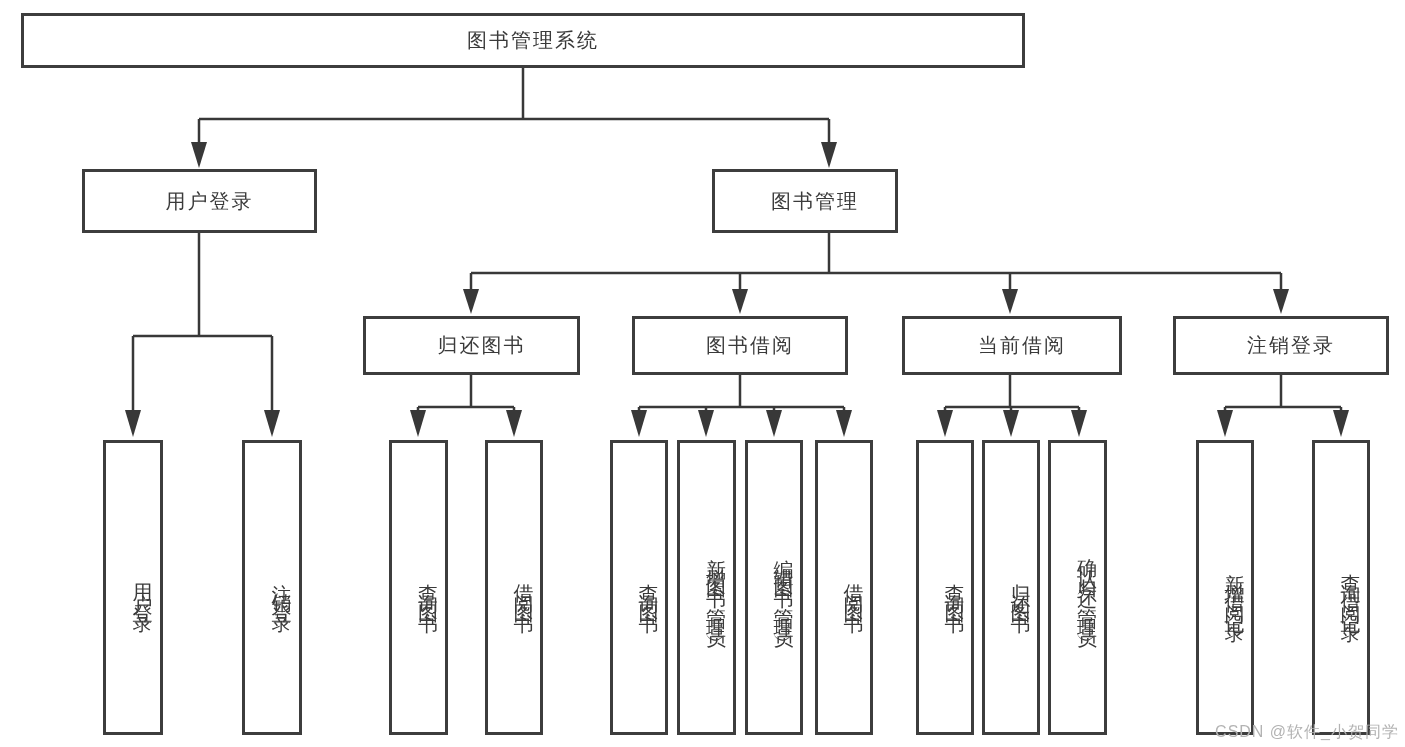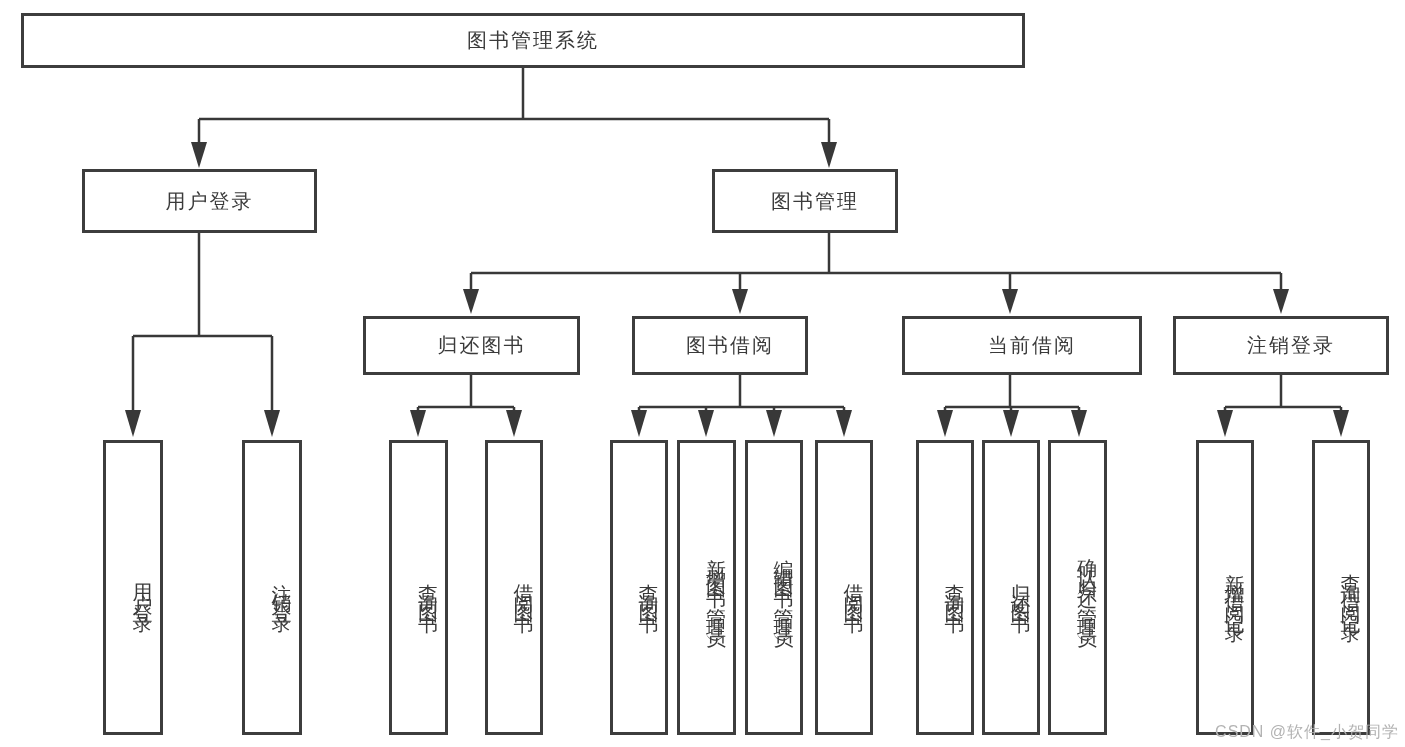--- a/index.html
+++ b/index.html
@@ -103,22 +103,22 @@
       <polygon points="1333,410 1349,410 1341,437"></polygon>
     </g>
   </svg>
 
   <div class="node" style="left:21px;top:13px;width:1004px;height:55px">图书管理系统</div>
 
   <div class="node" style="left:82px;top:169px;width:235px;height:64px">用户登录</div>
   <div class="node" style="left:712px;top:169px;width:186px;height:64px">图书管理</div>
 
   <div class="node" style="left:363px;top:316px;width:217px;height:59px">归还图书</div>
-  <div class="node" style="left:632px;top:316px;width:176px;height:59px">图书借阅</div>
-  <div class="node" style="left:902px;top:316px;width:240px;height:59px">当前借阅</div>
+  <div class="node" style="left:632px;top:316px;width:216px;height:59px">图书借阅</div>
+  <div class="node" style="left:902px;top:316px;width:220px;height:59px">当前借阅</div>
   <div class="node" style="left:1173px;top:316px;width:216px;height:59px">注销登录</div>
 
   <div class="node leaf" style="left:103px;top:440px;width:60px;height:295px">用户登录</div>
   <div class="node leaf" style="left:242px;top:440px;width:60px;height:295px">注销登录</div>
 
   <div class="node leaf" style="left:389px;top:440px;width:59px;height:295px">查询图书</div>
   <div class="node leaf" style="left:485px;top:440px;width:58px;height:295px">借阅图书</div>
 
   <div class="node leaf" style="left:610px;top:440px;width:58px;height:295px">查询图书</div>
   <div class="node leaf" style="left:677px;top:440px;width:59px;height:295px">新增图书（管理员）</div>

